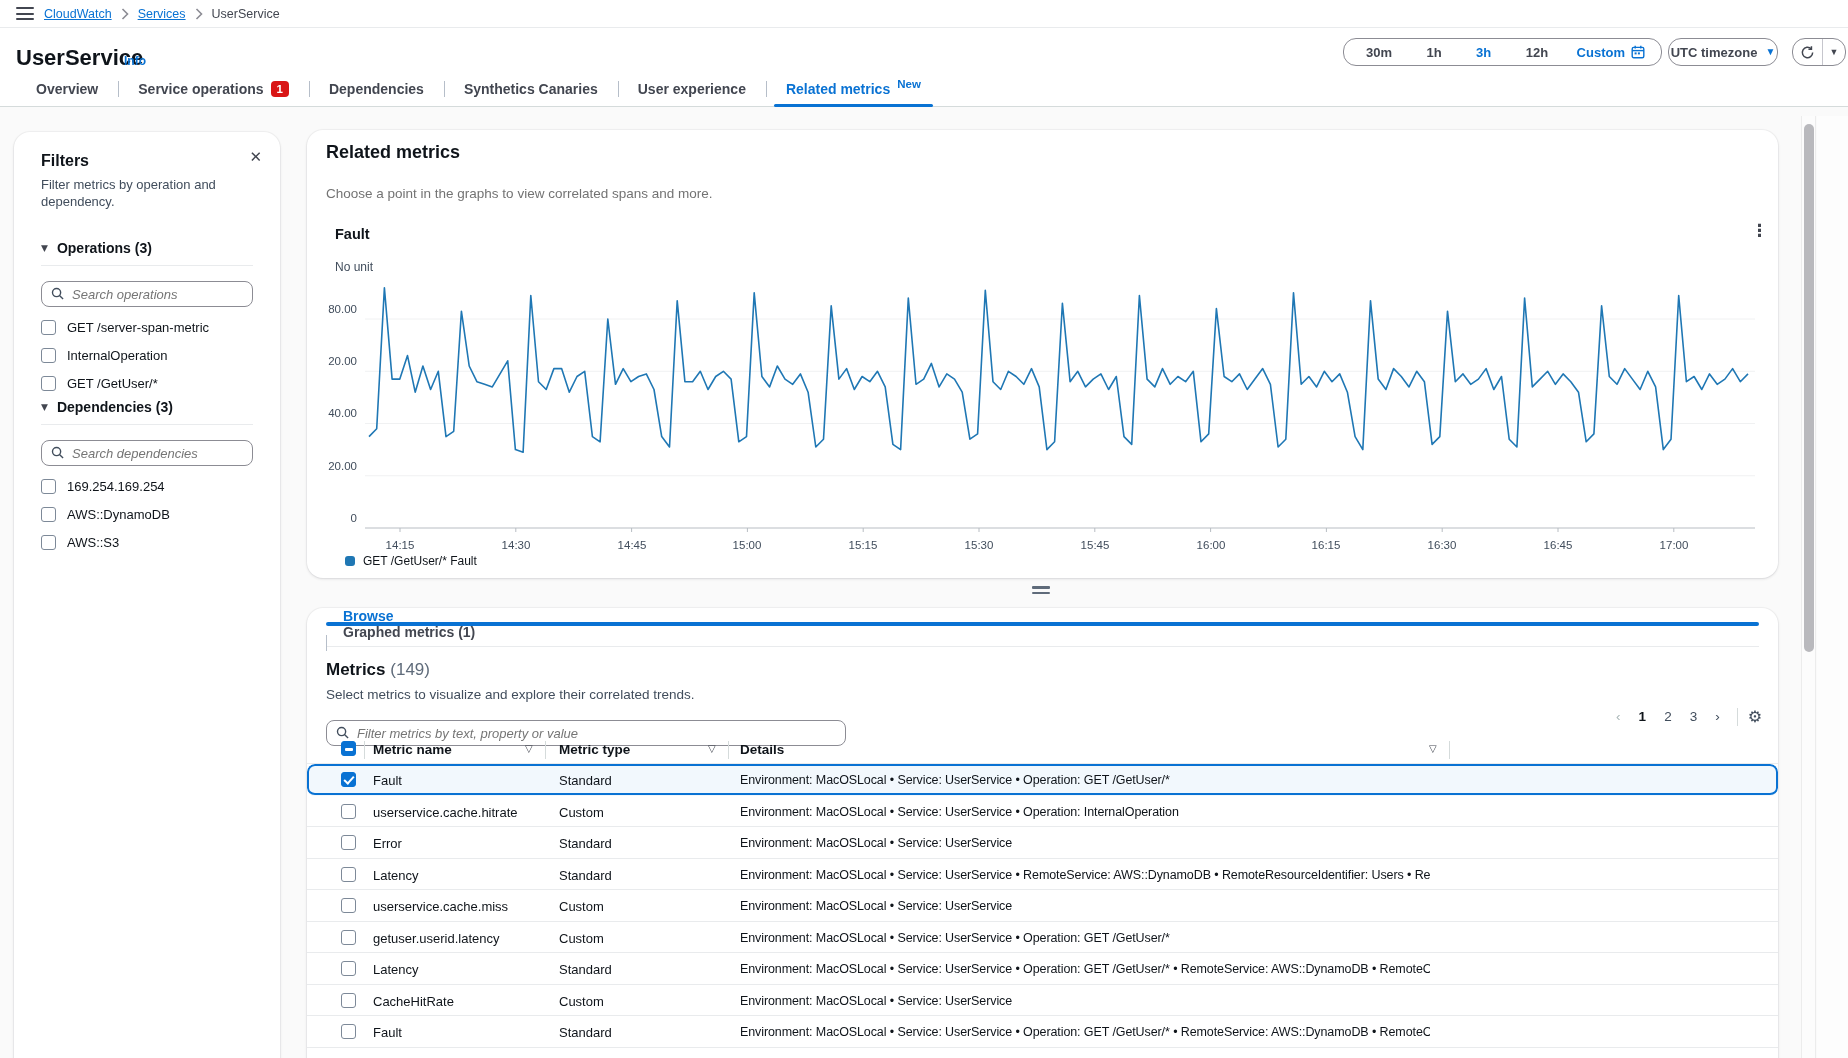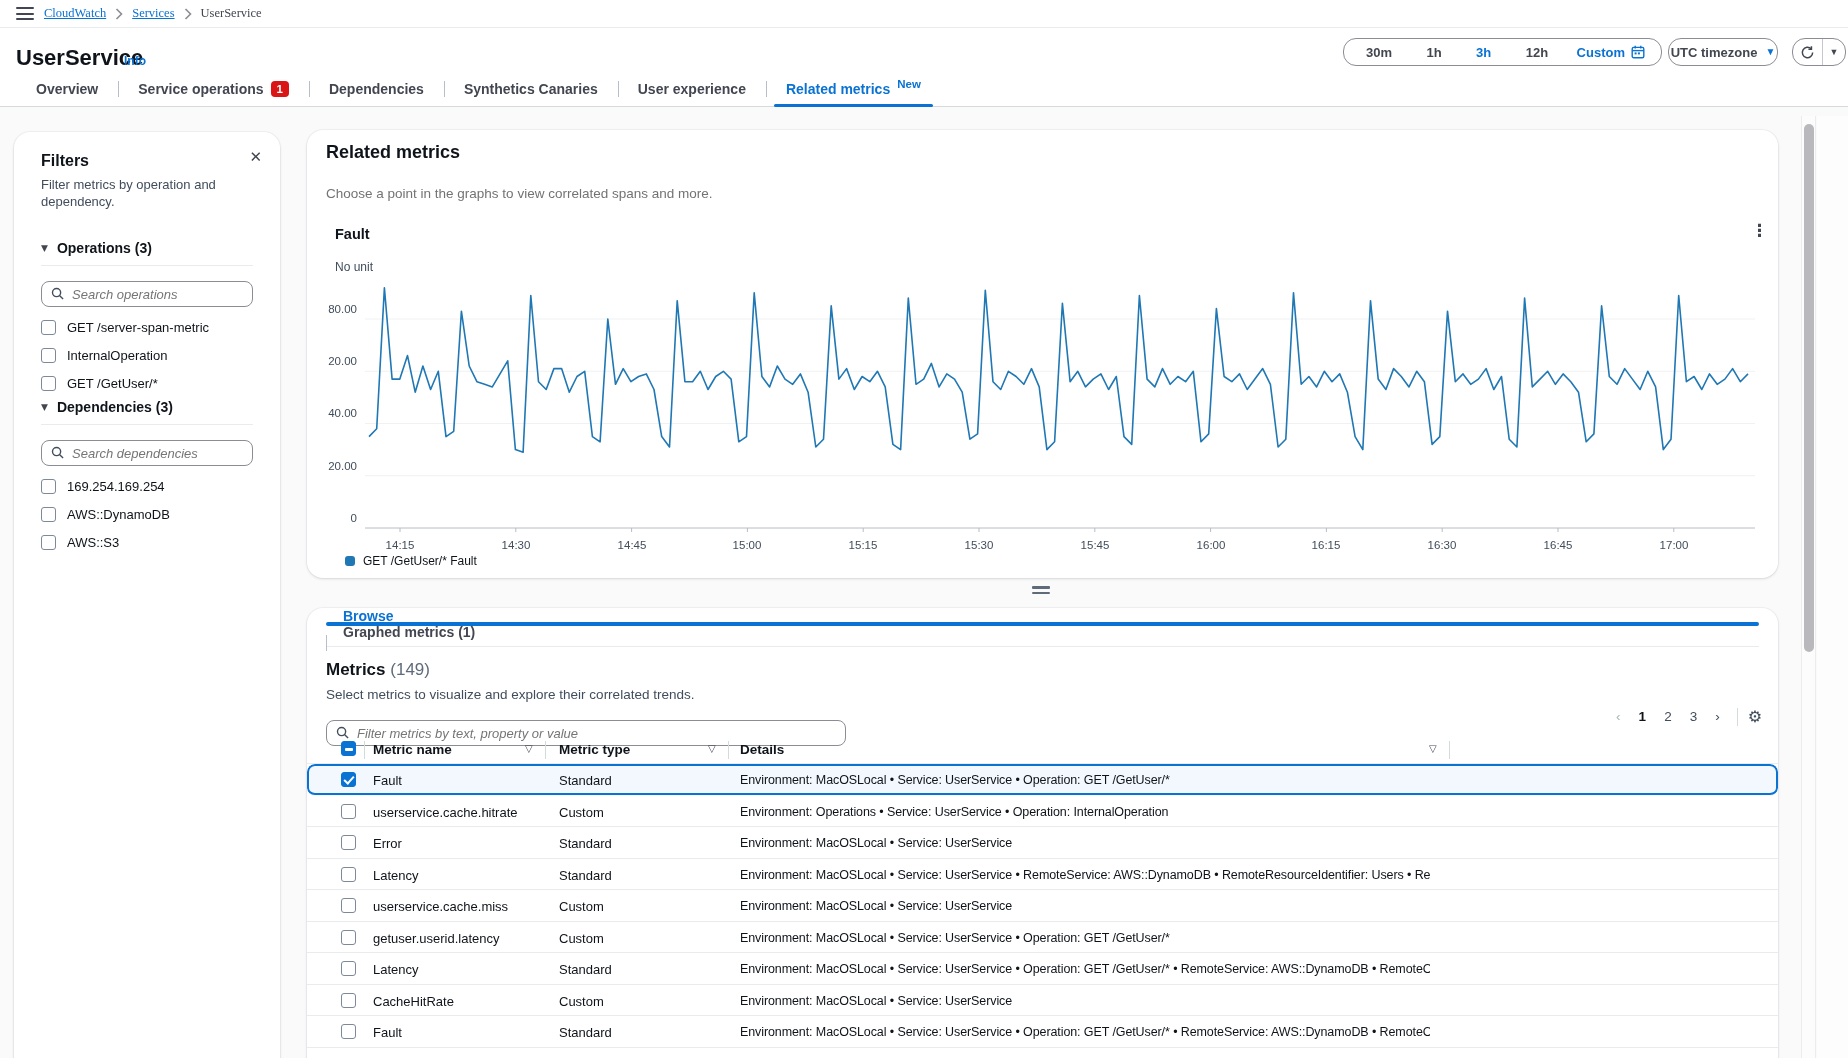--- a/index.html
+++ b/index.html
@@ -1,21 +1,21 @@
 <!DOCTYPE html>
 <html><head>
 <meta charset="utf-8">
 <style>
   * { margin:0; padding:0; box-sizing:border-box; }
   html,body { background:#e8e8e8; }
   body { font-family:"Liberation Sans", sans-serif; color:#0f141a; }
   #screen { position:relative; width:1848px; height:1058px; background:#fafafa; overflow:hidden; }
 
   
-  .topbar { position:absolute; left:0; top:0; width:1848px; height:28px; background:#fff; border-bottom:1px solid #e9ebed; display:flex; align-items:center;font-family:Liberation Serif, serif; }
+  .topbar { position:absolute; left:0; top:0; width:1848px; height:28px; background:#fff; border-bottom:1px solid #e9ebed; display:flex; align-items:center; }
   .hamburger { margin-left:16px; width:18px; height:13px; display:flex; flex-direction:column; justify-content:space-between; cursor:pointer; }
   .hamburger span { display:block; height:2px; background:#424650; border-radius:1px; }
   .crumbs { display:flex; align-items:center; margin-left:10px; font-size:12.5px; }
   .crumb-link { color:#0972d3; text-decoration:underline; cursor:pointer; }
   .crumb-sep { margin:0 9px; display:flex; align-items:center; }
   .crumb-current { color:#424650; }
 
   
   .page-header { position:absolute; left:0; top:28px; width:1848px; height:79px; background:#fff; border-bottom:1px solid #d5dbdb; }
   .svc-title { position:absolute; left:16px; top:17px; font-size:22px; font-weight:bold; color:#0f141a; }
@@ -386,21 +386,21 @@
       <div class="trow selected">
         <span class="cb checked"></span>
         <span class="td-name">Fault</span>
         <span class="td-type">Standard</span>
         <span class="td-details"><span>Environment: MacOSLocal • Service: UserService • Operation: GET /GetUser/*</span></span>
       </div>
       <div class="trow">
         <span class="cb"></span>
         <span class="td-name">userservice.cache.hitrate</span>
         <span class="td-type">Custom</span>
-        <span class="td-details"><span>Environment: Operations • Service: UserService • Operation: InternalOperation</span></span>
+        <span class="td-details"><span>Environment: MacOSLocal • Service: UserService • Operation: InternalOperation</span></span>
       </div>
       <div class="trow">
         <span class="cb"></span>
         <span class="td-name">Error</span>
         <span class="td-type">Standard</span>
         <span class="td-details"><span>Environment: MacOSLocal • Service: UserService</span></span>
       </div>
       <div class="trow">
         <span class="cb"></span>
         <span class="td-name">Latency</span>

